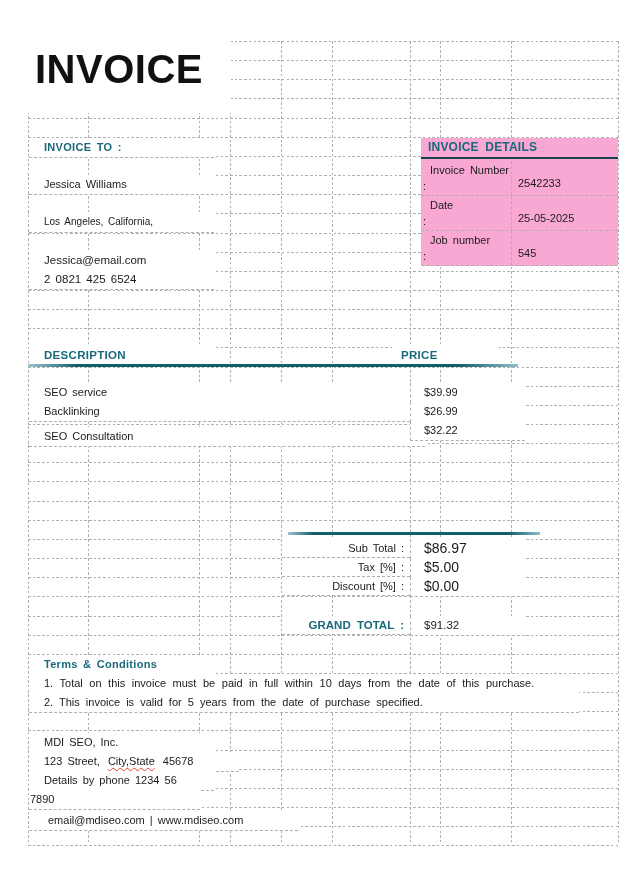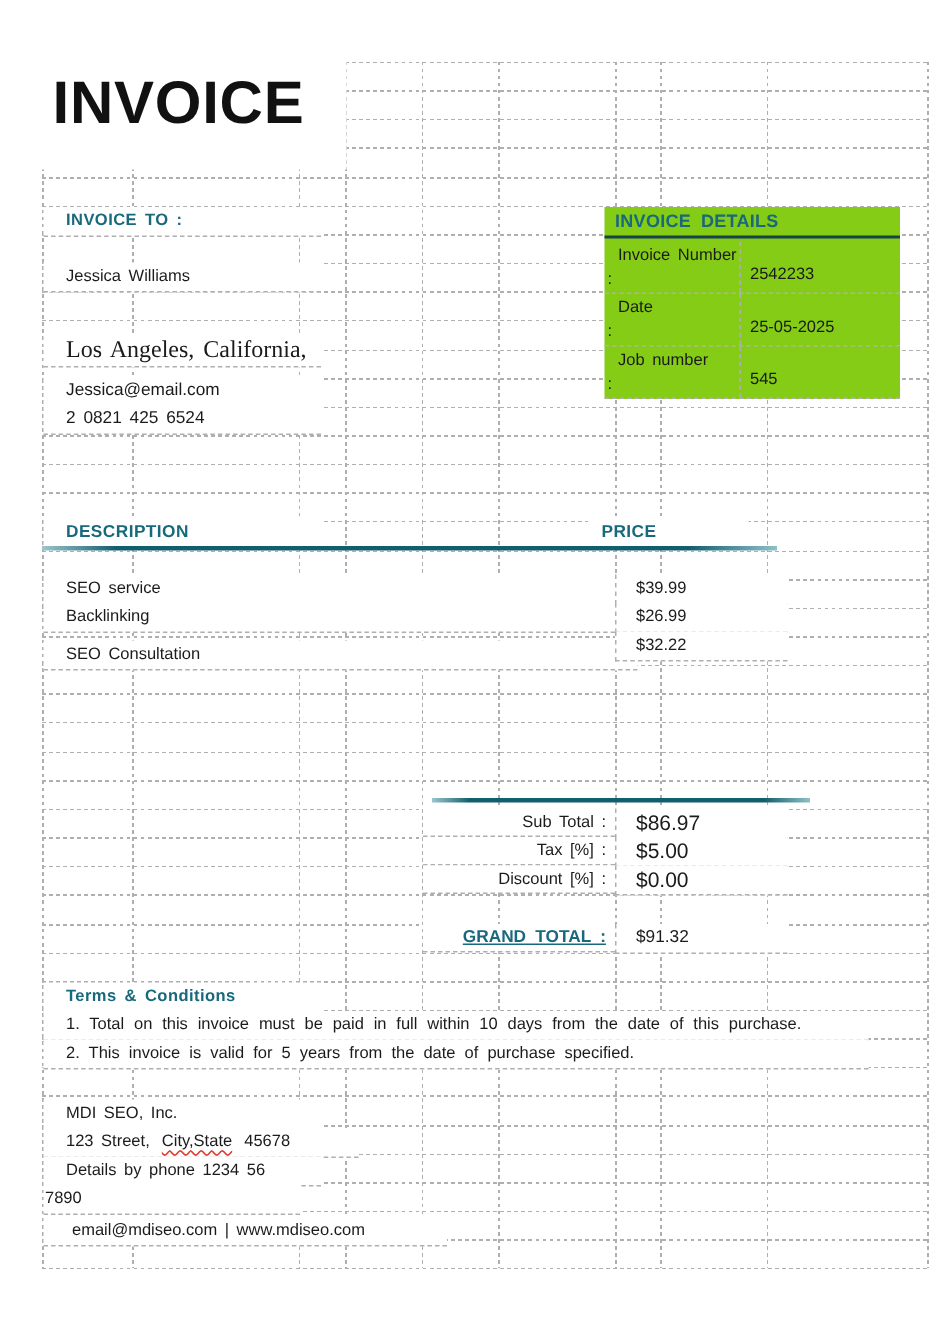--- a/index.html
+++ b/index.html
@@ -25,39 +25,39 @@
   .title-box{position:absolute;left:28px;top:13px;width:203px;height:72px;background:#ffffff;}
   .title{display:block;padding:6px 0 0 7px;font-size:40px;font-weight:bold;letter-spacing:.5px;color:#111;}
 
   
   .teal-head{color:var(--accent);font-weight:bold;font-size:11px;letter-spacing:.3px;word-spacing:2px;}
 
   
   .ito{left:29px;width:170px;height:19px;line-height:19px;padding-left:15px;font-size:11px;word-spacing:2px;}
 
   
-  .details{position:absolute;left:403px;top:110px;width:197px;height:128px;background:#84cc16;}
+  .details{position:absolute;left:421px;top:110px;width:197px;height:128px;background:#f9a8d4;}
   .details-head{height:19px;line-height:19px;padding-left:7px;font-size:12px;font-weight:bold;
     color:var(--accent);letter-spacing:.2px;word-spacing:3px;border-bottom:2px solid var(--dark_rule);}
   .dt-row{position:absolute;left:0;width:197px;height:35px;border-bottom:1px dashed var(--grid);box-sizing:border-box;}
   .dt-label{position:absolute;left:9px;top:3px;font-size:11px;word-spacing:2px;}
   .dt-colon{position:absolute;left:2px;bottom:3px;font-size:11px;}
   .dt-value{position:absolute;left:90px;top:0;bottom:0;width:106px;border-left:1px dashed var(--grid);
     padding:16px 0 0 6px;font-size:11px;box-sizing:border-box;}
 
   
   .col-head{height:18px;line-height:18px;font-size:11.5px;font-weight:bold;color:var(--accent);letter-spacing:.3px;}
   .teal-line{position:absolute;height:3px;background:linear-gradient(90deg,#9dc5cd,#135E6D 10%,#135E6D 88%,#8fc0c9);}
   .item-desc{left:29px;width:381px;height:19px;line-height:19px;padding-left:15px;font-size:11px;word-spacing:2px;}
   .item-price{left:410px;width:101px;height:19px;line-height:19px;padding-left:13px;font-size:11px;}
 
   
   .tot-label{left:282px;width:128px;height:19px;line-height:19px;text-align:right;padding-right:6px;font-size:11px;word-spacing:2px;box-sizing:border-box;}
   .tot-value{left:410px;width:101px;height:19px;line-height:19px;padding-left:13px;font-size:14px;}
-  .grand{color:var(--accent);font-weight:bold;font-size:11.5px;word-spacing:3px;text-decoration:underline;}
+  .grand{color:var(--accent);font-weight:bold;font-size:11.5px;word-spacing:3px;}
 
   
   .wide-line{left:29px;width:535px;height:19px;line-height:19px;padding-left:15px;font-size:11px;word-spacing:3.5px;}
   .co-line{left:29px;width:170px;height:19px;line-height:19px;padding-left:15px;font-size:11px;word-spacing:2px;}
   .misspell{text-decoration:underline wavy var(--misspell) 1px;text-underline-offset:2px;}
 
   
   .logo{position:absolute;left:484px;top:852px;display:flex;align-items:flex-end;gap:3px;}
   .logo-text{font-size:8px;letter-spacing:.6px;color:var(--logo_text);line-height:10px;}
 </style>
@@ -121,21 +121,21 @@
       <line x1="28" y1="798.5" x2="618" y2="798.5" stroke="#AFAFAF" stroke-width="1" stroke-dasharray="2.5 2.2" shape-rendering="crispEdges"></line>
       <line x1="28" y1="817.5" x2="618" y2="817.5" stroke="#AFAFAF" stroke-width="1" stroke-dasharray="2.5 2.2" shape-rendering="crispEdges"></line>
     </svg>
 
   <div class="title-box">
     <span class="title">INVOICE</span>
   </div>
 
   <div class="cell ito teal-head dashed-b" style="top:110px;">INVOICE TO :</div>
   <div class="cell ito dashed-b" style="top:147px;">Jessica Williams</div>
-  <div class="cell ito dashed-b" style="top:196px;height:20px;line-height:20px;font-size:16px;font-family:Liberation Serif, serif;">Los Angeles, California,</div>
+  <div class="cell ito dashed-b" style="top:184px;height:20px;line-height:20px;font-size:10px;">Los Angeles, California,</div>
   <div class="cell ito dashed-b" style="top:223px;font-size:11.5px;">Jessica@email.com</div>
   <div class="cell ito dashed-b" style="top:242px;font-size:11.5px;">2 0821 425 6524</div>
 
   <div class="details">
     <div class="details-head">INVOICE DETAILS</div>
     <div class="dt-row" style="top:23px;">
       <span class="dt-label">Invoice Number</span>
       <span class="dt-colon">:</span>
       <div class="dt-value">2542233</div>
     </div>

